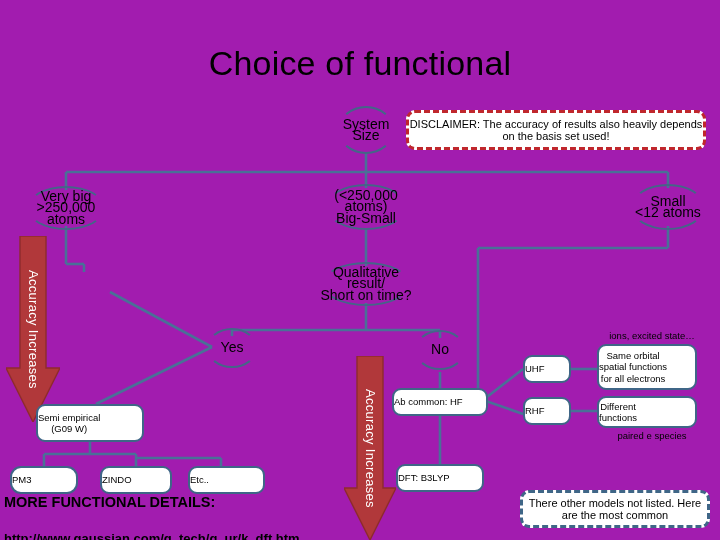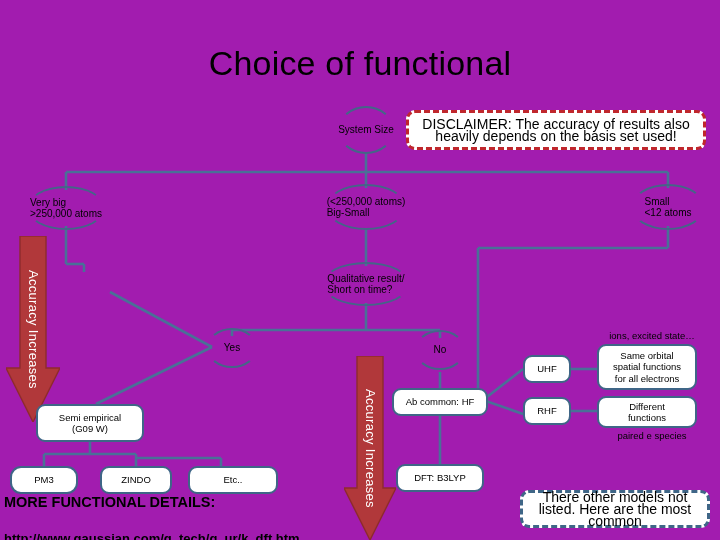--- a/index.html
+++ b/index.html
@@ -31,21 +31,22 @@
     letter-spacing: 0.2px;
     white-space: nowrap;
   }
 
   
   .oval {
     position: absolute;
     display: flex;
     align-items: center;
     justify-content: center;
-    font-size: 10px;
+    text-align: center;
+    font-size: 14px;
     line-height: 11.5px;
     color: #000000;
     z-index: 3;
   }
   .oval .arc-t, .oval .arc-b {
     position: absolute;
     left: 6%;
     width: 88%;
     height: 100%;
     border: 2.3px solid #446688;
@@ -64,42 +65,41 @@
     border-left-color: transparent;
     border-right-color: transparent;
   }
   .oval .otxt { position: relative; z-index: 2; padding: 0 1px; background: transparent; }
 
   
   .rbox {
     position: absolute;
     display: flex;
     align-items: center;
-    justify-content: center;
     text-align: center;
     border: 2.3px solid #3f6687;
     border-radius: 9px;
     background: #ffffff;
     font-size: 9.5px;
     line-height: 11.5px;
     color: #000000;
     z-index: 4;
   }
 
   
   .dashbox {
     position: absolute;
     display: flex;
     align-items: center;
     justify-content: center;
     text-align: center;
     border: 3px dashed #c0272d;
     border-radius: 9px;
     background: #ffffff;
-    font-size: 14px;
+    font-size: 11px;
     line-height: 12px;
     color: #000000;
     z-index: 5;
   }
   .dashbox.blue { border-color: #3f6687; border-width: 3px; }
 
   
   .plabel {
     position: absolute;
     font-size: 9.5px;
@@ -270,21 +270,21 @@
       <span>(G09 W)</span>
     </span>
   </div>
 
   <div class="rbox" style="left:10px; top:466px; width:68px; height:28px;border-radius:11px;">
     <span>PM3</span>
   </div>
   <div class="rbox" style="left:100px; top:466px; width:72px; height:28px;">
     <span>ZINDO</span>
   </div>
-  <div class="rbox" style="left:188px; top:466px; width:90px; height:28px;">
+  <div class="rbox" style="left:188px; top:466px; width:77px; height:28px;">
     <span>Etc..</span>
   </div>
 
   <div class="rbox" style="left:392px; top:388px; width:96px; height:28px;">
     <span>Ab common: HF</span>
   </div>
 
   <div class="rbox" style="left:396px; top:464px; width:88px; height:28px;">
     <span>DFT: B3LYP</span>
   </div>

